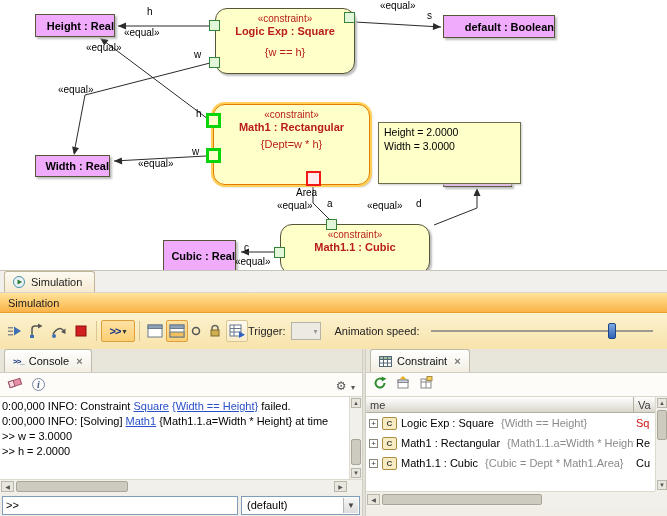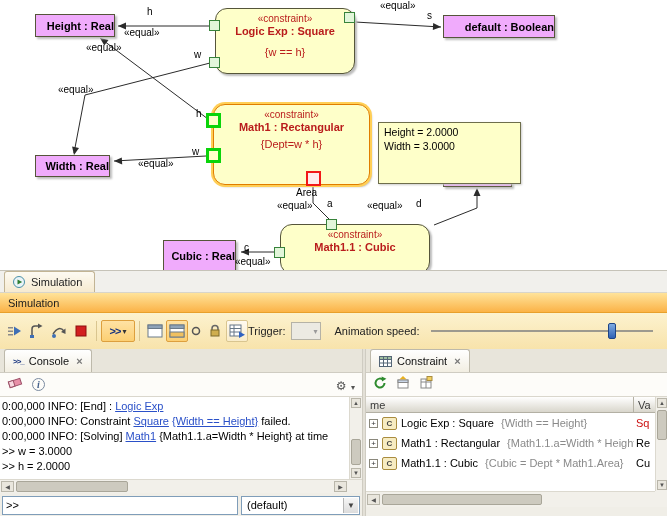--- a/index.html
+++ b/index.html
@@ -292,21 +292,20 @@
                 <rect x="2" y="4" width="12" height="6" fill="#e890a8" stroke="#9c5068"></rect>
                 <rect x="2" y="4" width="5" height="6" fill="#f8d8e0" stroke="#9c5068"></rect>
               </g>
             </svg>
         </span>
         <span class="info-i">i</span>
         <span class="spacer"></span>
         <span><span class="gear">⚙</span> <span class="dd8">▾</span></span>
       </div>
       <div id="console-out">
-        <div class="cline"><span>0:00,000 INFO: [End] : </span><span class="clink">Logic Exp</span></div>
         <div class="cline"><span>0:00,000 INFO: Constraint </span><span class="clink">Square</span><span> </span><span class="clink">{Width == Height}</span><span> failed.</span></div>
         <div class="cline"><span>0:00,000 INFO: [Solving] </span><span class="clink">Math1</span><span> {Math1.1.a=Width * Height} at time</span></div>
         <div class="cline">&gt;&gt; w = 3.0000</div>
         <div class="cline">&gt;&gt; h = 2.0000</div>
         <div class="vscroll">
           <div class="varrow" style="top:1px">▲</div>
           <div class="vthumb" style="top:42px;height:26px"></div>
           <div class="varrow" style="bottom:1px;top:auto">▼</div>
         </div>
       </div>

